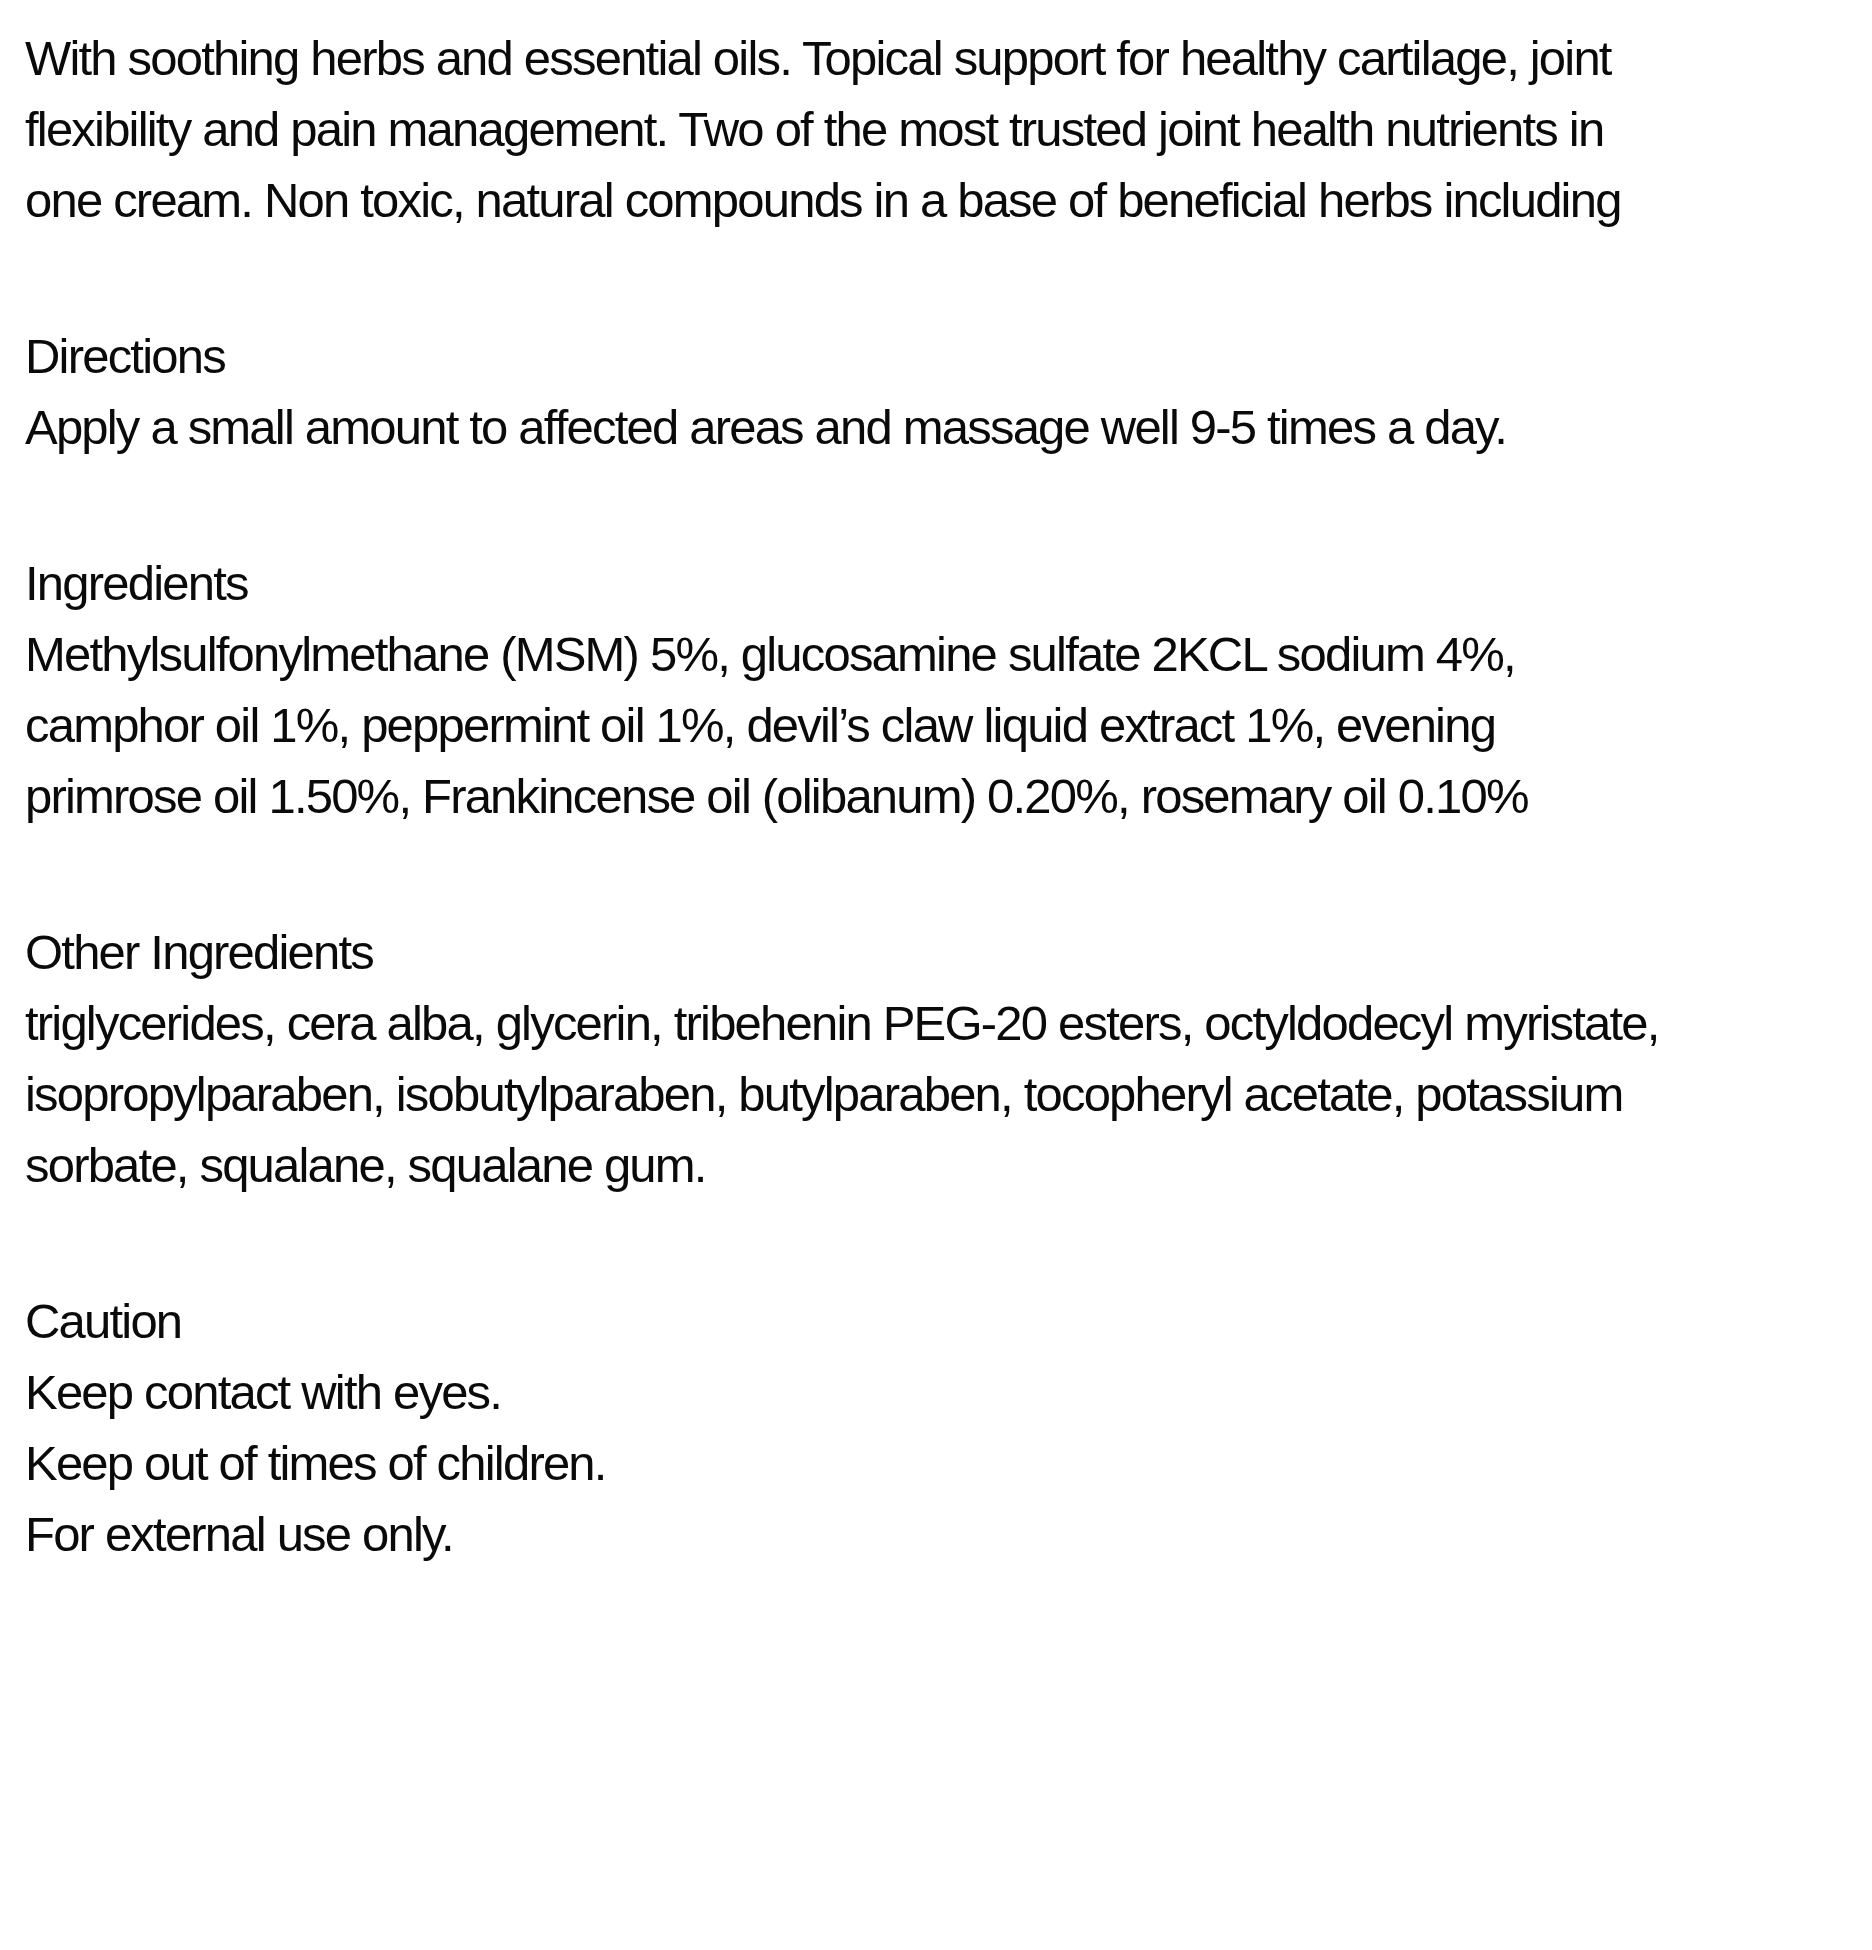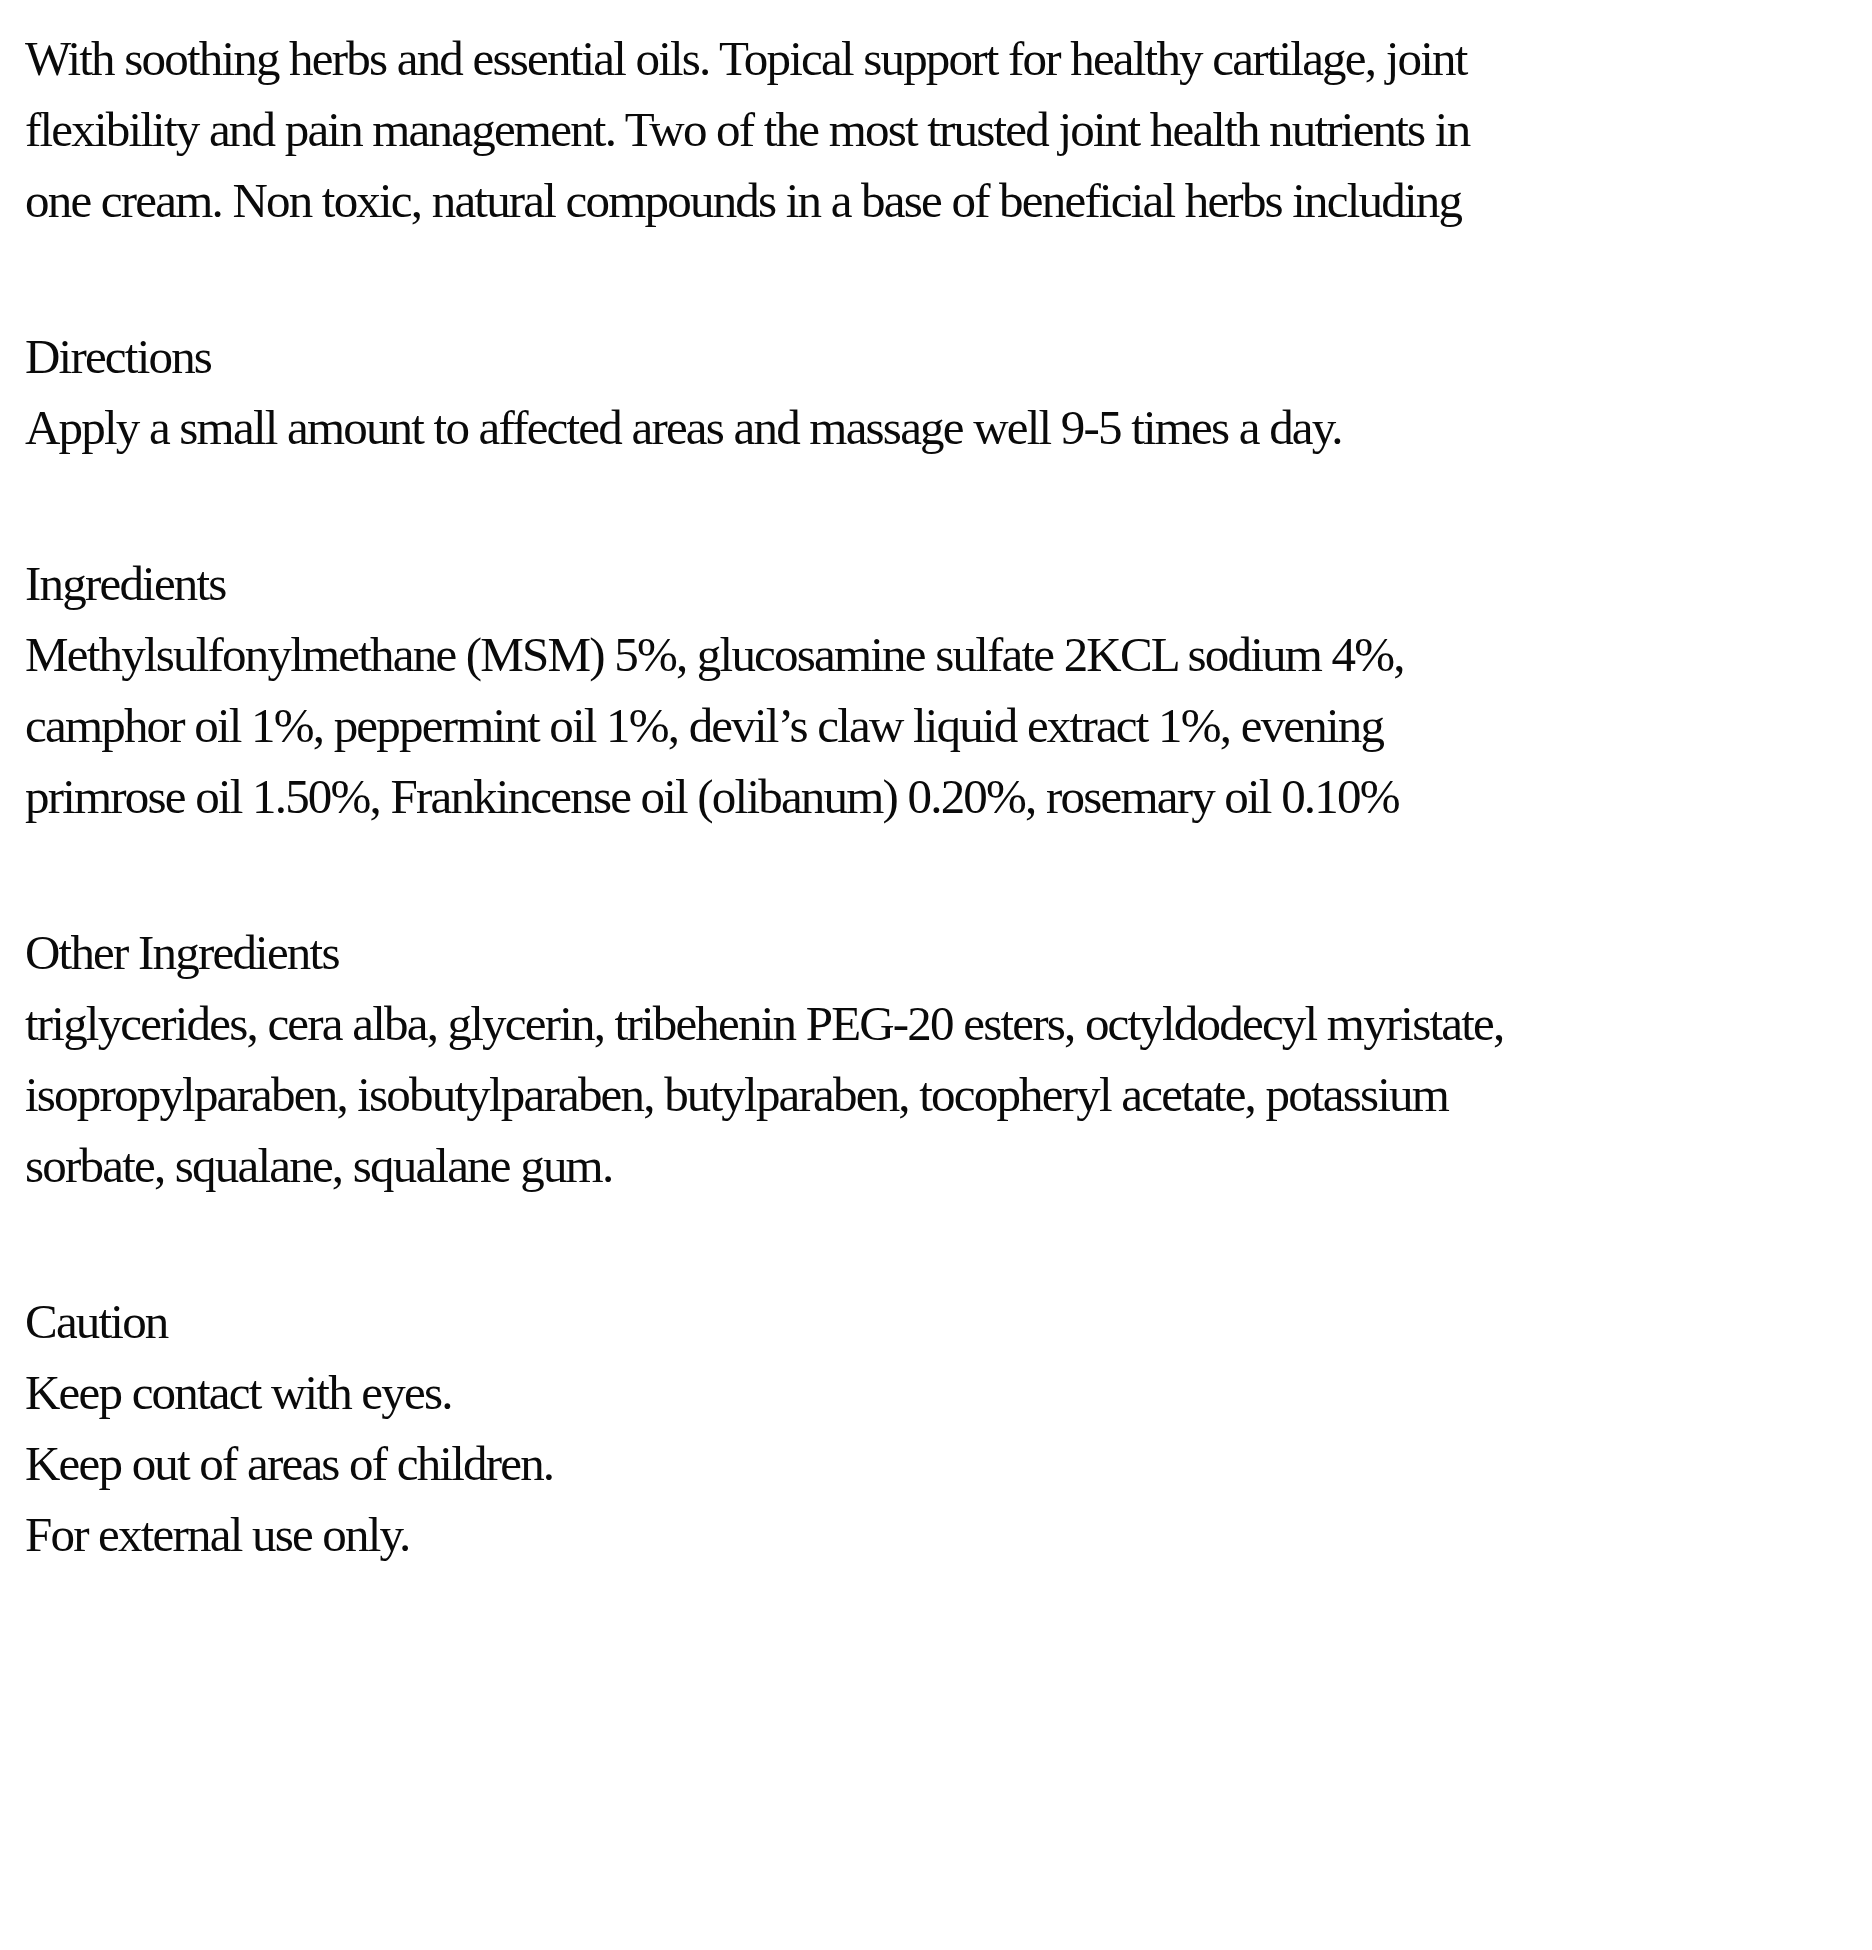--- a/index.html
+++ b/index.html
@@ -11,21 +11,21 @@
     width: 1873px;
     height: 1951px;
     overflow: hidden;
   }
   .page {
     box-sizing: border-box;
     width: 1873px;
     height: 1607px;
     padding: 23px 25px 0 25px;
     background: #ffffff;
-    font-family: Liberation Serif, serif;
+    font-family: Liberation Sans, sans-serif;
     font-size: 49px;
     line-height: 71px;
     letter-spacing: -1.8px;
     color: #0a0a0a;
     font-weight: 400;
   }
   .section {
     margin: 0 0 85px 0;
     padding: 0;
   }
@@ -61,18 +61,18 @@
   <div class="section">
     <p class="line">Other Ingredients</p>
     <p class="line">triglycerides, cera alba, glycerin, tribehenin PEG-20 esters, octyldodecyl myristate,</p>
     <p class="line">isopropylparaben, isobutylparaben, butylparaben, tocopheryl acetate, potassium</p>
     <p class="line">sorbate, squalane, squalane gum.</p>
   </div>
 
   <div class="section">
     <p class="line">Caution</p>
     <p class="line">Keep contact with eyes.</p>
-    <p class="line">Keep out of areas of children.</p>
+    <p class="line">Keep out of times of children.</p>
     <p class="line">For external use only.</p>
   </div>
 
 </div>
 
 
 </body></html>

